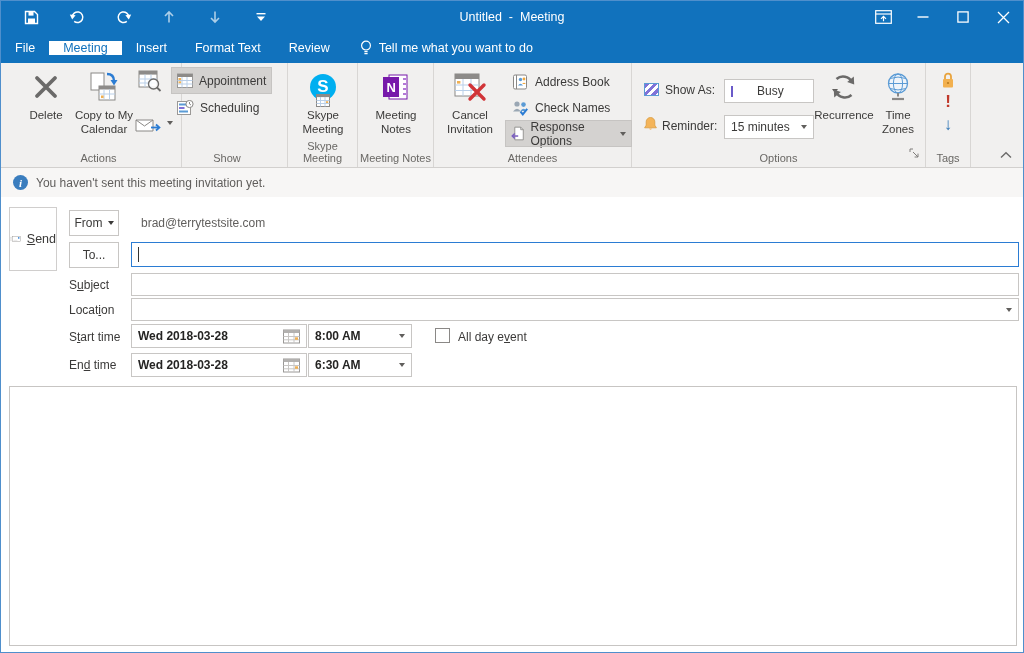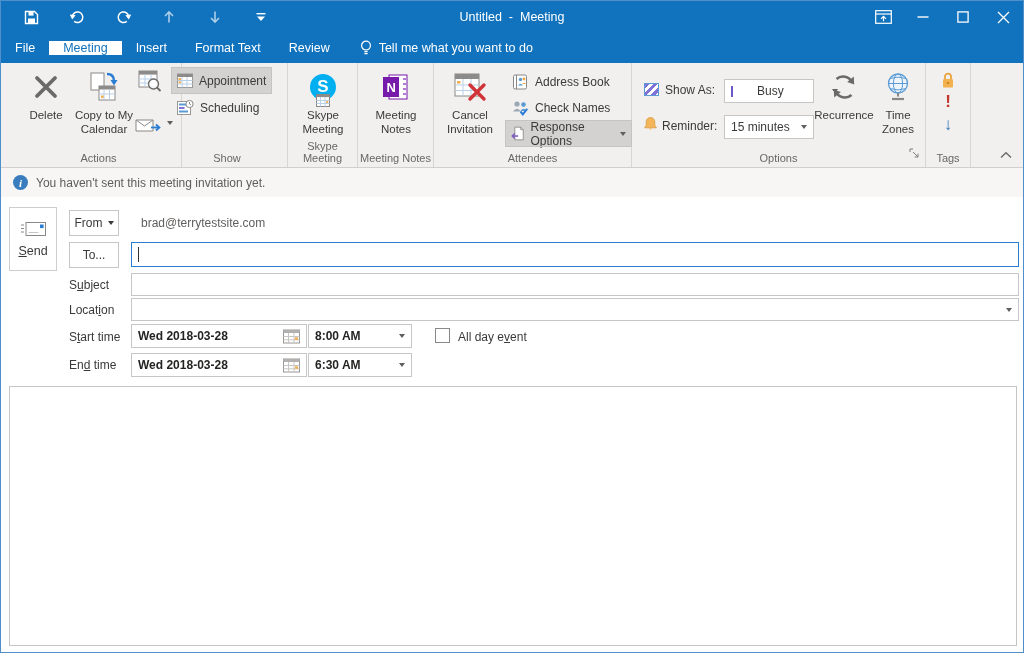--- a/index.html
+++ b/index.html
@@ -48,21 +48,21 @@
   
   .infobar { left:0; top:167px; width:100%; height:29px; background:#f7f6f5; display:flex; align-items:center; padding-left:12px; gap:8px; }
   .info-ic { width:15px; height:15px; border-radius:50%; background:#3a7dbe; color:#fff; display:flex; align-items:center; justify-content:center;
     font-family:"Liberation Serif","DejaVu Serif",serif; font-size:11px; font-style:italic; font-weight:bold; }
   .info-ic::after { content:"i"; }
   .info-text { font-size:12px; color:#5f5d5b; }
 
   
   .formarea { left:0; top:196px; width:100%; height:189px; background:#fff; }
   .send-box { position:absolute; left:8px; top:10px; width:48px; height:64px; border:1px solid #d0cecd; background:#fff;
-    display:flex; flex-direction:column; align-items:center; justify-content:center; gap:6px; }
+    display:flex; flex-direction:row; align-items:center; justify-content:center; gap:6px; }
   .send-label { font-size:12.5px; color:#3b3a39; }
   .fbtn { position:absolute; width:50px; height:26px; border:1px solid #c8c6c4; background:#fff; display:flex; align-items:center; justify-content:center; gap:5px; font-size:12px; color:#3b3a39; }
   .flabel { position:absolute; font-size:12px; color:#3b3a39; }
   .ac { text-decoration:underline; }
   .finput { position:absolute; background:#fff; border:1px solid #c8c6c4; height:23px; display:flex; align-items:center; padding:0 6px; font-size:12px; }
   .finput.focused { border:1px solid #2b7cd3; height:25px; }
   .text-caret { width:1px; height:15px; background:#333; }
   .dval { font-weight:bold; color:#252423; font-size:12px; }
   .right-ic { margin-left:auto; display:flex; align-items:center; }
   .checkbox { position:absolute; width:15px; height:15px; border:1px solid #8a8886; background:#fff; }

